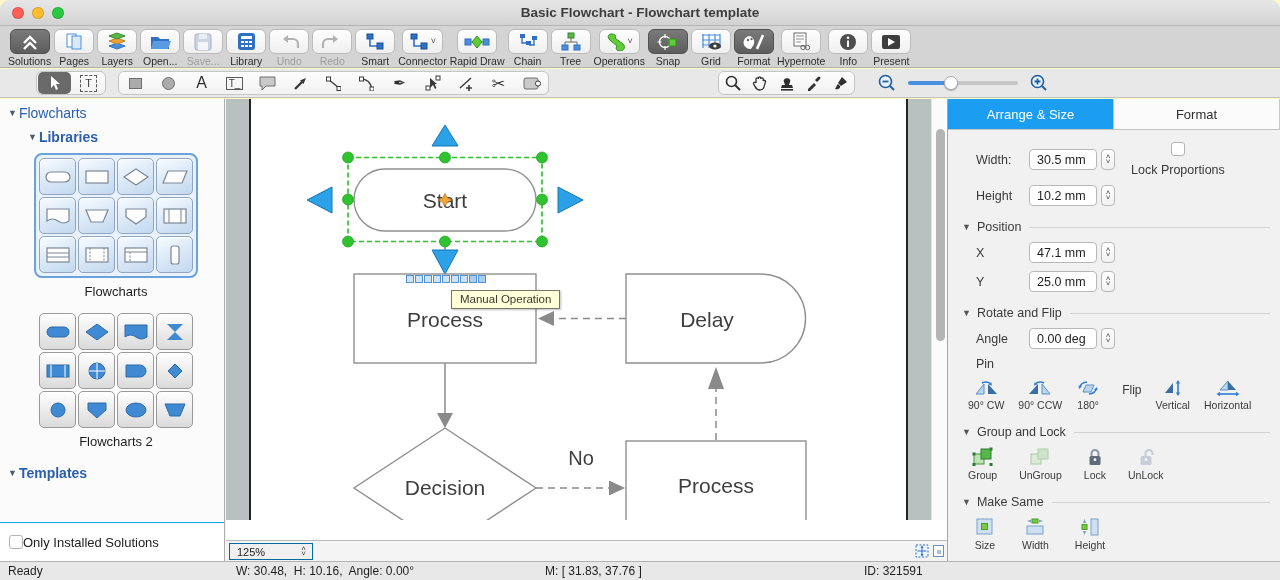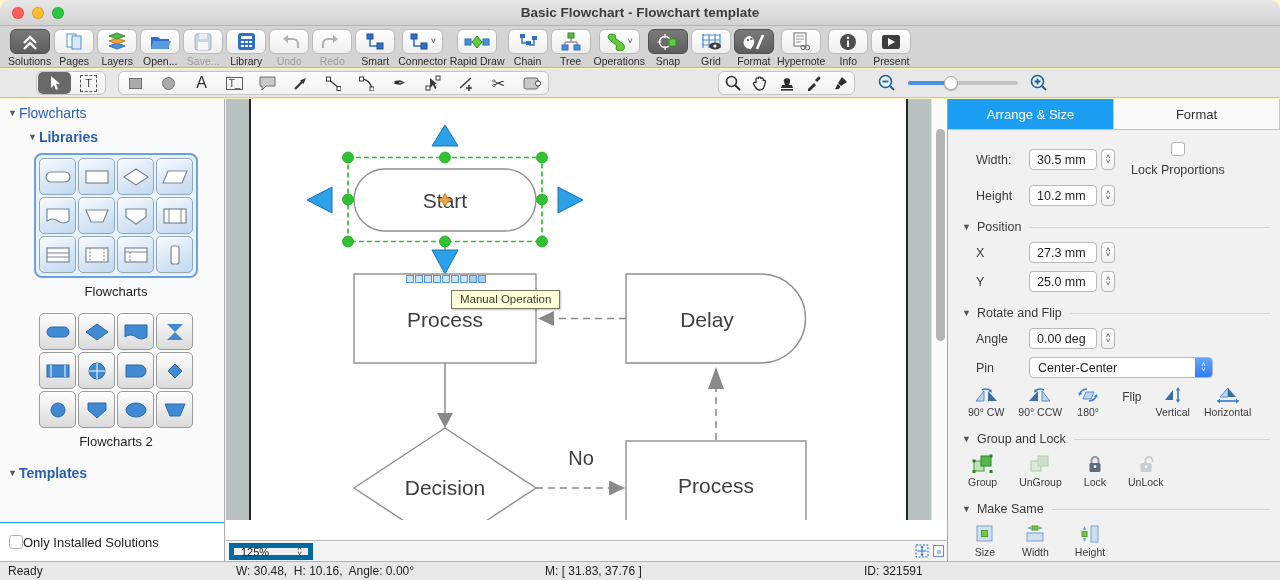--- a/index.html
+++ b/index.html
@@ -73,21 +73,21 @@
   .vtrack { position:absolute; top:0; right:0; width:16px; height:421px; background:#fbfbfb; border-left:1px solid #e2e2e2; }
   .vthumb { position:absolute; top:30px; left:3.5px; width:9px; height:212px; background:#b4b4b4; border-radius:5px; }
   .fc { position:absolute; top:0; left:0; }
   .minibar { position:absolute; left:180px; top:176px; display:flex; gap:1px; }
   .mini { width:8px; height:8px; background:#cde3f7; border:1px solid #4f93d6; }
   .mini.alt { background:#a9cdf0; }
   .tooltip { position:absolute; left:225px; top:191px; background:#feffd9; border:1px solid #757560;
     font-size:11.5px; color:#3b3b2d; padding:2px 8px 3px; box-shadow:1px 1px 2px rgba(0,0,0,.25); }
   .cbottom { position:absolute; left:0; right:0; bottom:0; height:21px; background:#f4f4f4; border-top:1px solid #bbb; }
   .zoomfield { position:absolute; left:3px; top:2px; width:84px; height:17px; background:#f0f0f0;
-    border:5px solid #0369a1; display:flex; align-items:center; }
+    border:1px solid #0369a1; display:flex; align-items:center; }
   .zoomtext { font-size:11px; color:#222; padding-left:7px; flex:1; }
   .zstep { display:flex; flex-direction:column; line-height:.55; font-size:8px; color:#444; padding-right:6px; }
   .cicons { position:absolute; right:2px; top:3px; display:flex; gap:3px; }
 
   
   .panel { position:absolute; top:99px; left:947px; right:0; bottom:19px; background:#f1f1f2; border-left:1px solid #a7a6a7; }
   .tabs { display:flex; height:31px; background:#fafafa; border-bottom:1px solid #c3c2c3; }
   .tab { flex:1; display:flex; align-items:center; justify-content:center; font-size:13px; color:#2e2e2e;
     border-right:1px solid #c9c8c9; background:#fbfbfb; }
   .tab.active { background:#1b9ef2; color:#fff; }
@@ -741,21 +741,21 @@
         </span>
     </div>
 
     <div class="sechead">
       <span class="tri">▼</span>
       <span class="shlabel">Position</span>
         <span class="rule"></span>
     </div>
     <div class="row">
       <span class="flabel">X</span>
-      <span class="finput">27.3 mm</span>
+      <span class="finput">47.1 mm</span>
       <span class="spin">
           <span>˄</span>
           <span>˅</span>
         </span>
     </div>
     <div class="row">
       <span class="flabel">Y</span>
       <span class="finput">25.0 mm</span>
       <span class="spin">
           <span>˄</span>
@@ -771,27 +771,20 @@
     <div class="row">
       <span class="flabel">Angle</span>
       <span class="finput">0.00 deg</span>
       <span class="spin">
           <span>˄</span>
           <span>˅</span>
         </span>
     </div>
     <div class="row">
       <span class="flabel">Pin</span>
-      <span class="pinfield">
-        <span class="pintext">Center-Center</span>
-        <span class="pincap">
-            <span>˄</span>
-            <span>˅</span>
-          </span>
-      </span>
     </div>
 
     <div class="btnrow">
       <span class="pbtn">
         <svg width="26" height="18">
             <path d="M3 15 L11 5 V15 Z" fill="#bcd6ee" stroke="#5b8fc9"></path>
             <path d="M24 15 L15 5 V15 Z" fill="#3a6ea5"></path>
             <path d="M9 4 a7 5 0 0 1 9 1" stroke="#2f7cd6" fill="none" stroke-width="1.4"></path>
             <polygon points="19,6.5 15.8,5.8 18.2,3" fill="#2f7cd6"></polygon>
           </svg>

